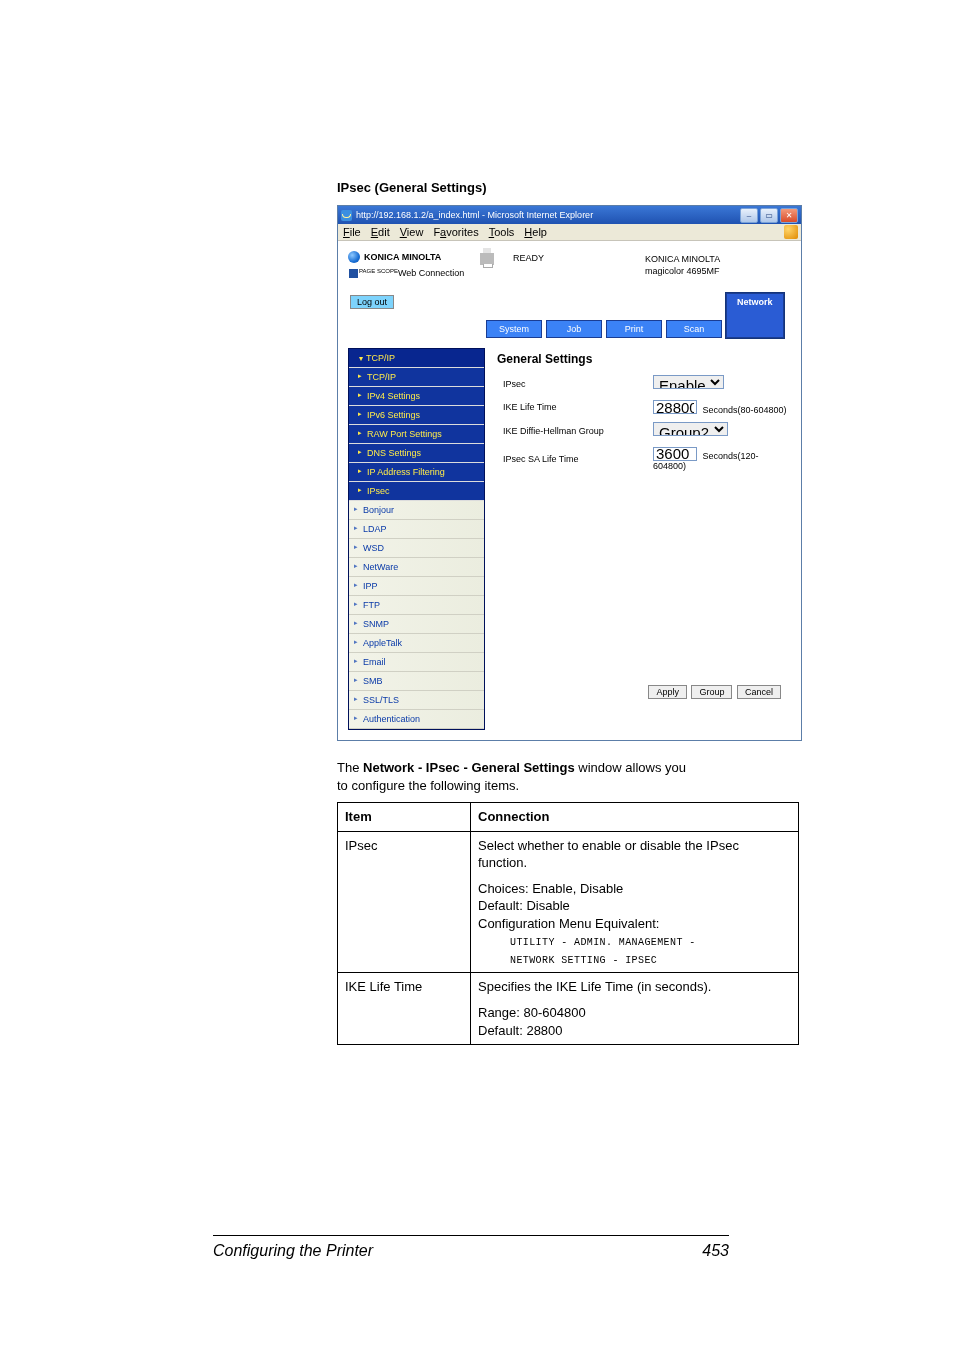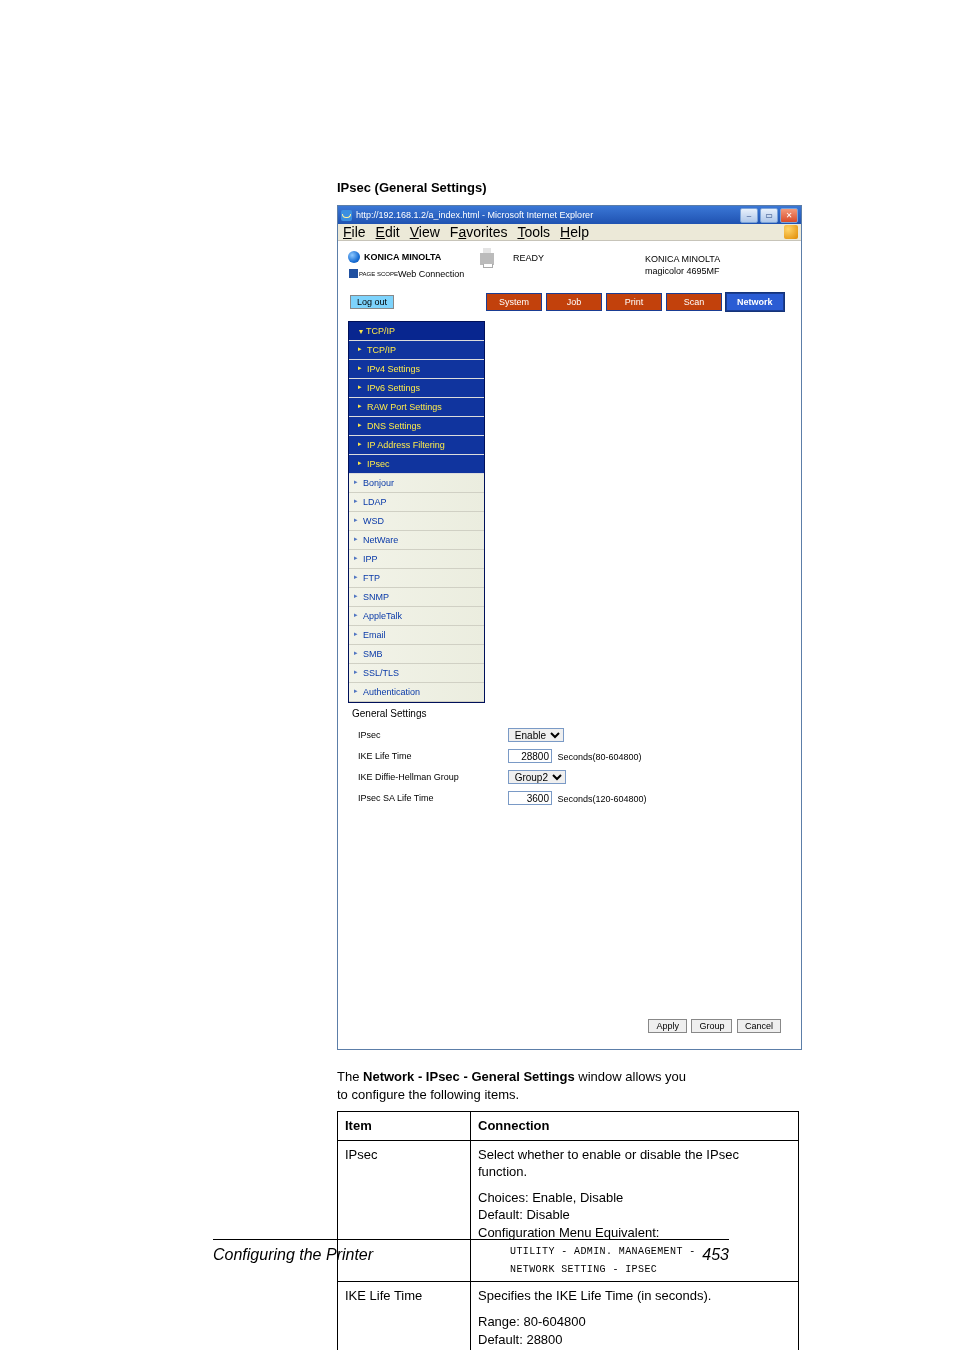--- a/index.html
+++ b/index.html
@@ -9,59 +9,59 @@
   
   .browser { width:463px; border:1px solid #5c7ea8; background:#fff; position:relative; font-size:9px; margin-bottom:18px; }
   .titlebar { height:18px; background:linear-gradient(to bottom,#3a77d6,#1f52b1); display:flex; align-items:center; justify-content:space-between; padding:0 3px; color:#fff; }
   .titlebar .t-left { display:flex; align-items:center; gap:4px; }
   .titlebar .ie-icon { width:11px; height:11px; background:#3b8fe0; border-radius:2px; display:inline-block; position:relative; }
   .titlebar .ie-icon::after{content:"";position:absolute;width:7px;height:3px;border:1px solid #fff6a0;border-top:none;border-radius:0 0 7px 7px;top:4px;left:1px;}
   .win-btns { display:flex; gap:2px; }
   .win-btn { width:16px; height:13px; border:1px solid #7aa2d8; background:linear-gradient(#e8f0fb,#b0c8ea); border-radius:2px; display:flex; align-items:center; justify-content:center; font-size:8px; color:#1f3f7a;}
   .win-btn.close{ background:linear-gradient(#f49a7a,#d84b2a); color:#fff; }
   .menubar { height:16px; background:#ece9d8; display:flex; align-items:center; padding:0 5px; gap:10px; border-bottom:1px solid #c7c4b9; color:#000;}
-  .menubar span { font-size:14px; }
+  .menubar span { font-size:11px; }
   .menubar .hk{ text-decoration:underline; }
 
   
   .content { padding:6px 8px 10px 10px; }
   .brand-row { display:flex; align-items:flex-start; justify-content:flex-start; gap:0; padding:4px 0 10px 0;}
   .brand-left { width:132px; }
   .brand-row .logo-line{ display:flex; align-items:center; gap:4px; font-weight:bold; font-size:9px;}
   .km-dot{ width:12px; height:12px; border-radius:50%; background:radial-gradient(circle at 35% 35%, #8ec9ff 0%, #1a6fd4 60%, #0a4da8 100%); display:inline-block;}
-  .ps-line{ display:flex; align-items:center; gap:0; font-size:9px; margin-top:5px;}
+  .ps-line{ display:flex; align-items:flex-start; gap:0; font-size:9px; margin-top:5px;}
   .ps-ico{ width:11px; height:11px; background:#2050a0; display:inline-block; position:relative;}
   .ps-ico::after{content:"";position:absolute;width:9px;height:9px;border:1px solid #fff;left:0;top:0;}
   .brand-mid { width:130px; display:flex; align-items:flex-start; gap:19px; padding-top:2px;}
   .printer-ico{ width:14px; height:12px; display:inline-block; background:#bbb; position:relative;}
   .printer-ico::before{content:"";position:absolute;top:-5px;left:3px;width:8px;height:5px;background:#e4e4e4;}
   .printer-ico::after{content:"";position:absolute;bottom:-3px;left:3px;width:8px;height:3px;background:#fff;border:1px solid #aaa;border-top:none;}
   .brand-right{ font-size:9px; line-height:1.35; padding-top:2px; margin-left:35px;}
   .logout-btn{ font-size:9px; border:1px solid #888; background:#7dd3fc; padding:1px 6px; margin:6px 0 8px 2px;}
 
   .tabbar{ display:flex; gap:4px; margin-left:138px; margin-top:-24px; margin-bottom:10px;}
   .tab{ background:#2a5cd4; color:#fff; font-size:9px; padding:3px 10px; border:1px solid #1a3d93; min-width:34px; text-align:center;}
   .tab.active{ background:#2a5cd4; font-weight:bold; outline:1px solid #153479;}
-  .tab:not(.active){ background:#c2410c;}
-
-  .inner{ display:flex; gap:1px;flex-direction:column;}
+  .tab:not(.active){ background:#3b82f6;margin-top:27px;}
+
+  .inner{ display:flex; gap:8px;}
   .sidebar{ width:135px; }
   .sb-item{ display:block; padding:4px 6px 4px 14px; border-bottom:1px solid #dcdcdc; font-size:9px; color:#ffec4a; background:#08268f; position:relative; text-decoration:none;}
   .sb-parent{ background:#08268f; color:#ffe84a; padding-left:10px;}
   .sb-parent::before{ content:"▾"; color:#ffe84a; font-size:8px; margin-right:3px;}
   .sb-sub{ background:#10349e; padding-left:18px;}
   .sb-sub::before{ content:"▸"; color:#ffe84a; font-size:7px; position:absolute; left:9px;}
   .sb-item.lt{ background:linear-gradient(to right,#f2f3e8,#ebeddf); color:#0a3aa8; border:none; border-bottom:1px solid #d0d0c4;}
   .sb-item.lt::before{content:"▸"; color:#5276c1; font-size:7px; position:absolute; left:5px;}
   .sidebar{ border:1px solid #00105a;}
 
   .main{ flex:1; padding:0 2px 0 0;}
-  .panel-title{ font-weight:normal; font-size:10px; padding:4px 4px 6px 4px; border-bottom:1px solid transparent;}
+  .panel-title{ font-weight:bold; font-size:12px; padding:4px 4px 6px 4px; border-bottom:1px solid transparent;}
   .form-grid{ display:grid; grid-template-columns:150px 1fr; row-gap:7px; font-size:9px; padding:2px 0 0 10px; align-items:center;}
-  .sel, .tin{ font-size:10px; border:1px solid #7a9ac6; font-family:inherit;text-align:right; }
+  .sel, .tin{ font-size:15px; border:1px solid #7a9ac6; font-family:inherit; }
   .sel{ padding:0 1px; height:14px;}
   .tin{ width:38px; height:12px; padding:0 2px;}
   .hint{ font-size:9px; margin-left:3px;}
   .btnrow{ text-align:right; padding:14px 10px 6px 0;}
   .btnrow button{ font-size:9px; border:1px solid #888; background:#efefef; padding:1px 7px; margin-left:2px;}
   .corner-ico{ position:absolute; top:19px; right:3px; width:14px; height:14px; background:radial-gradient(circle at 30% 30%,#ffd56a,#e08a00); border-radius:2px;}
 
   
   .desc{ font-size:13px; line-height:1.35; margin:0 0 8px 0; }
   .dtable{ width:462px; border-collapse:collapse; font-size:13px; }

